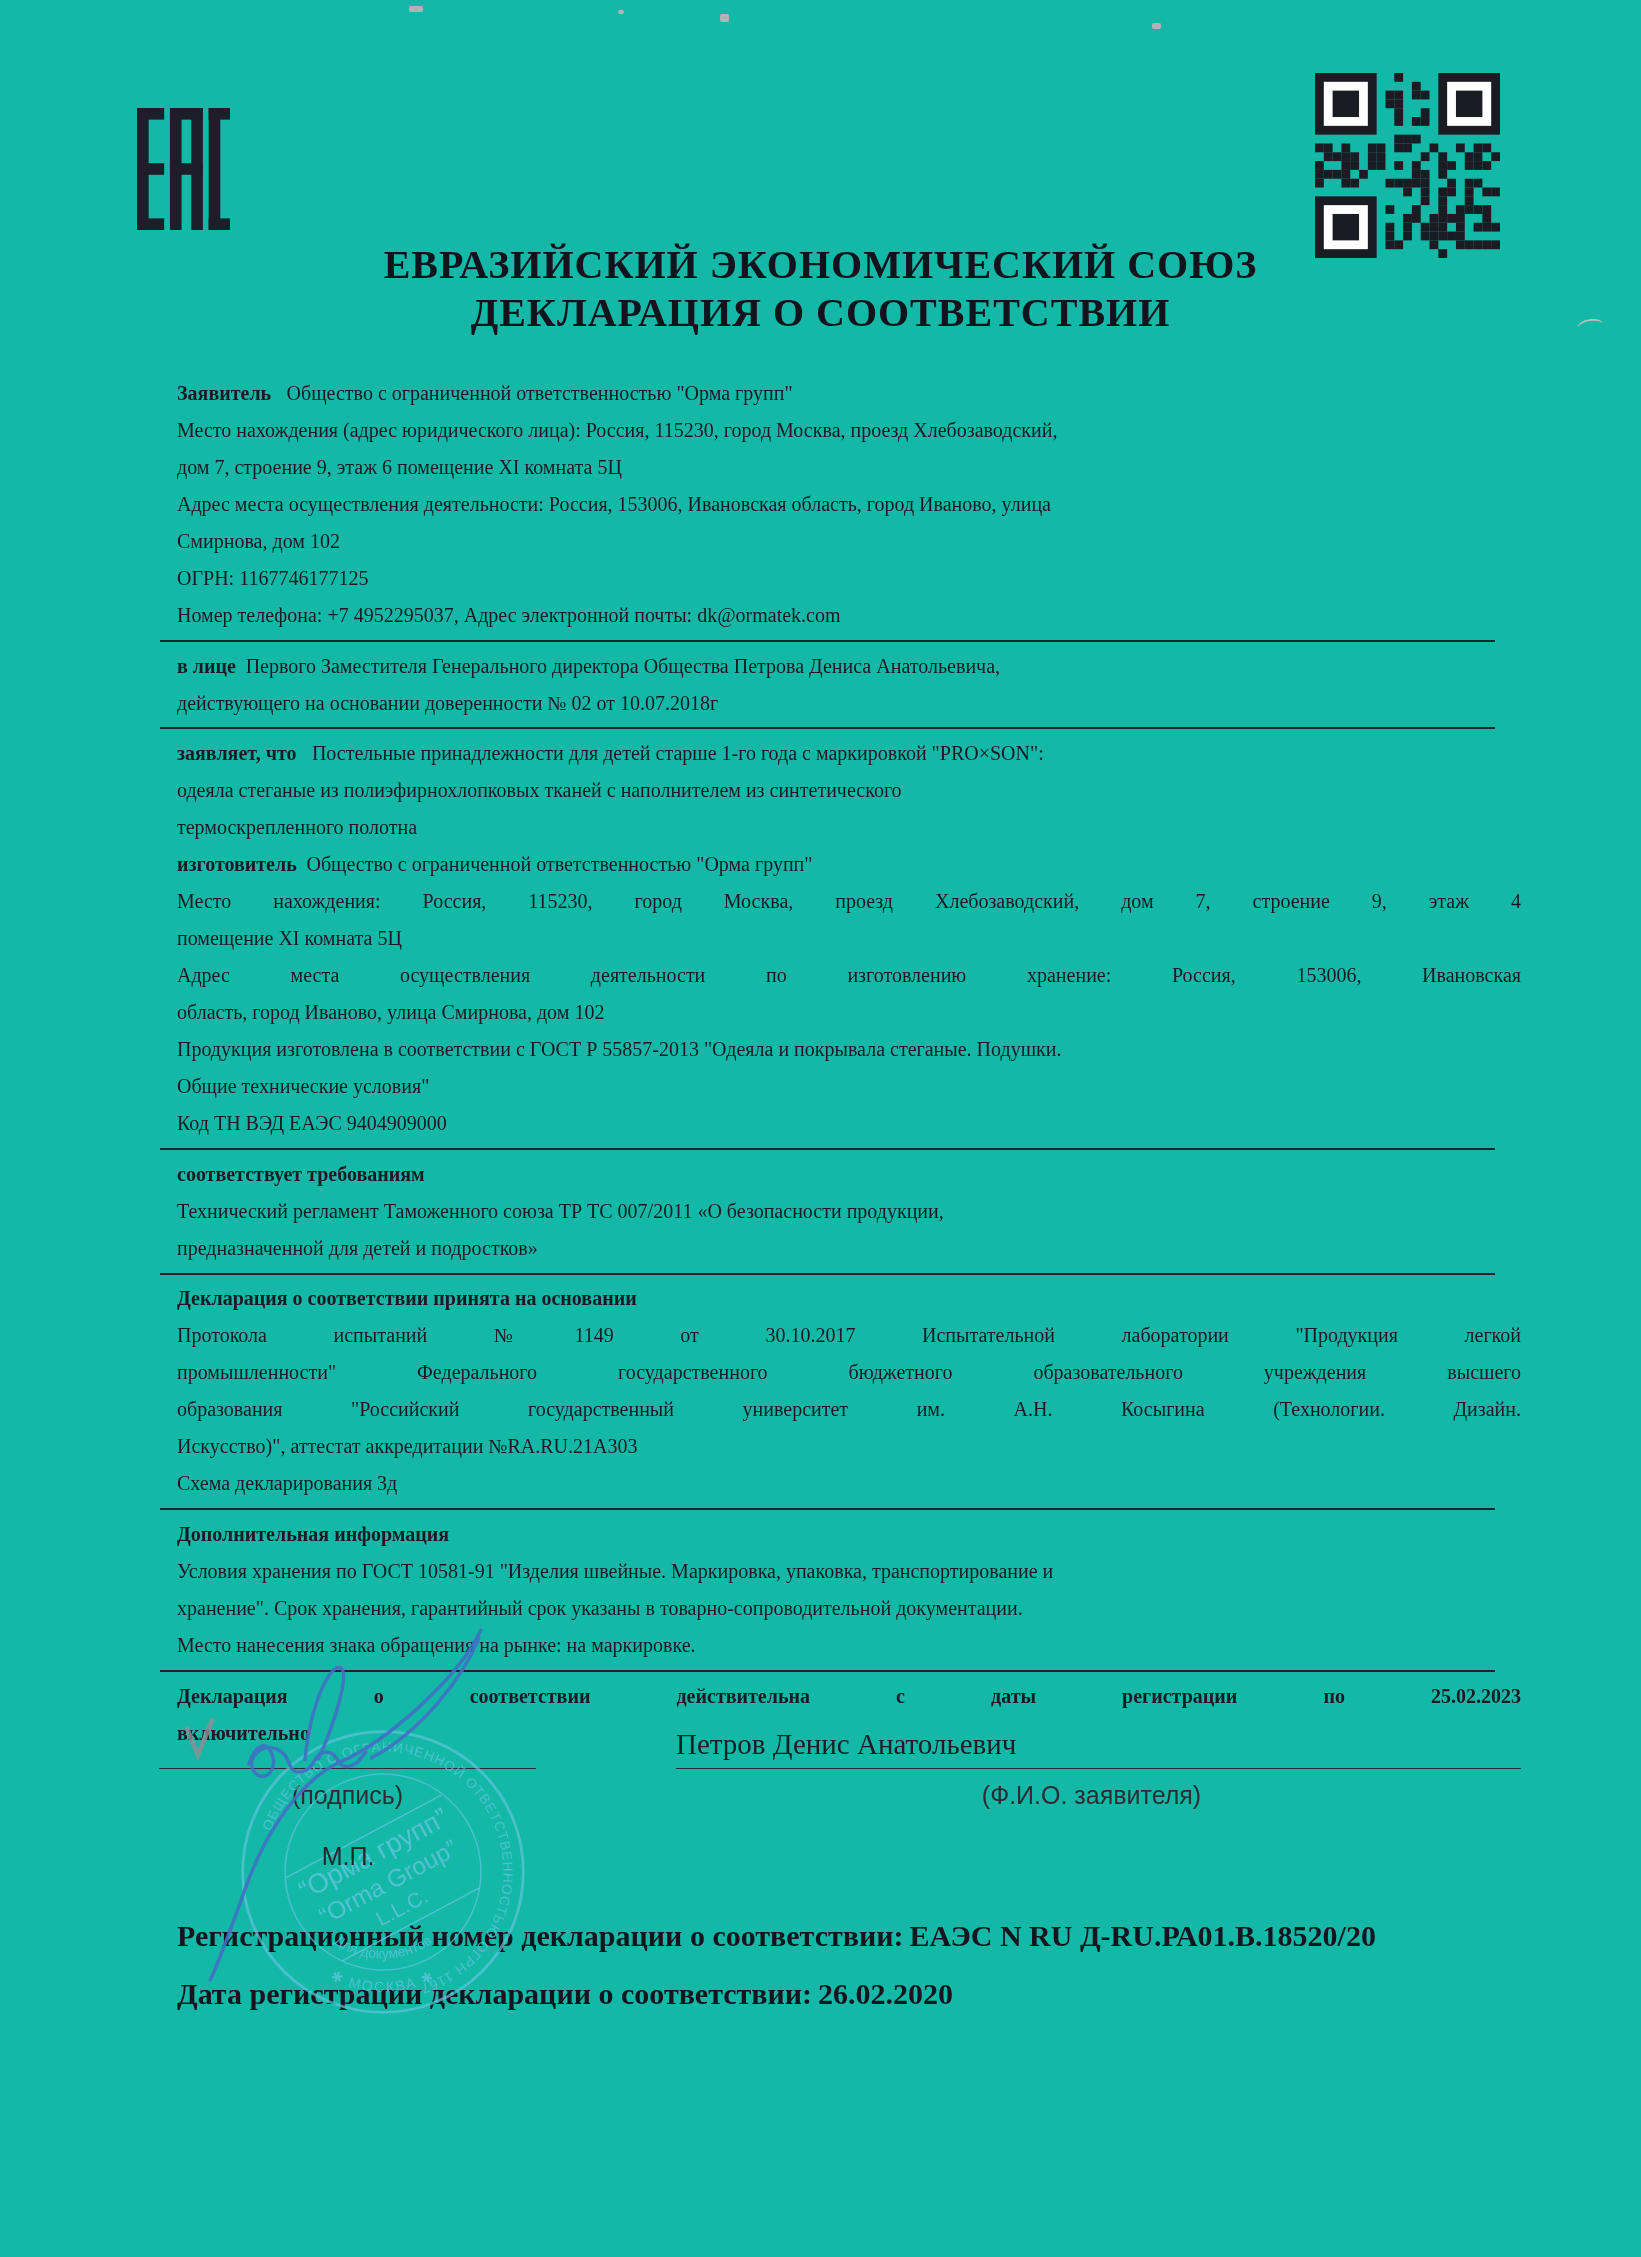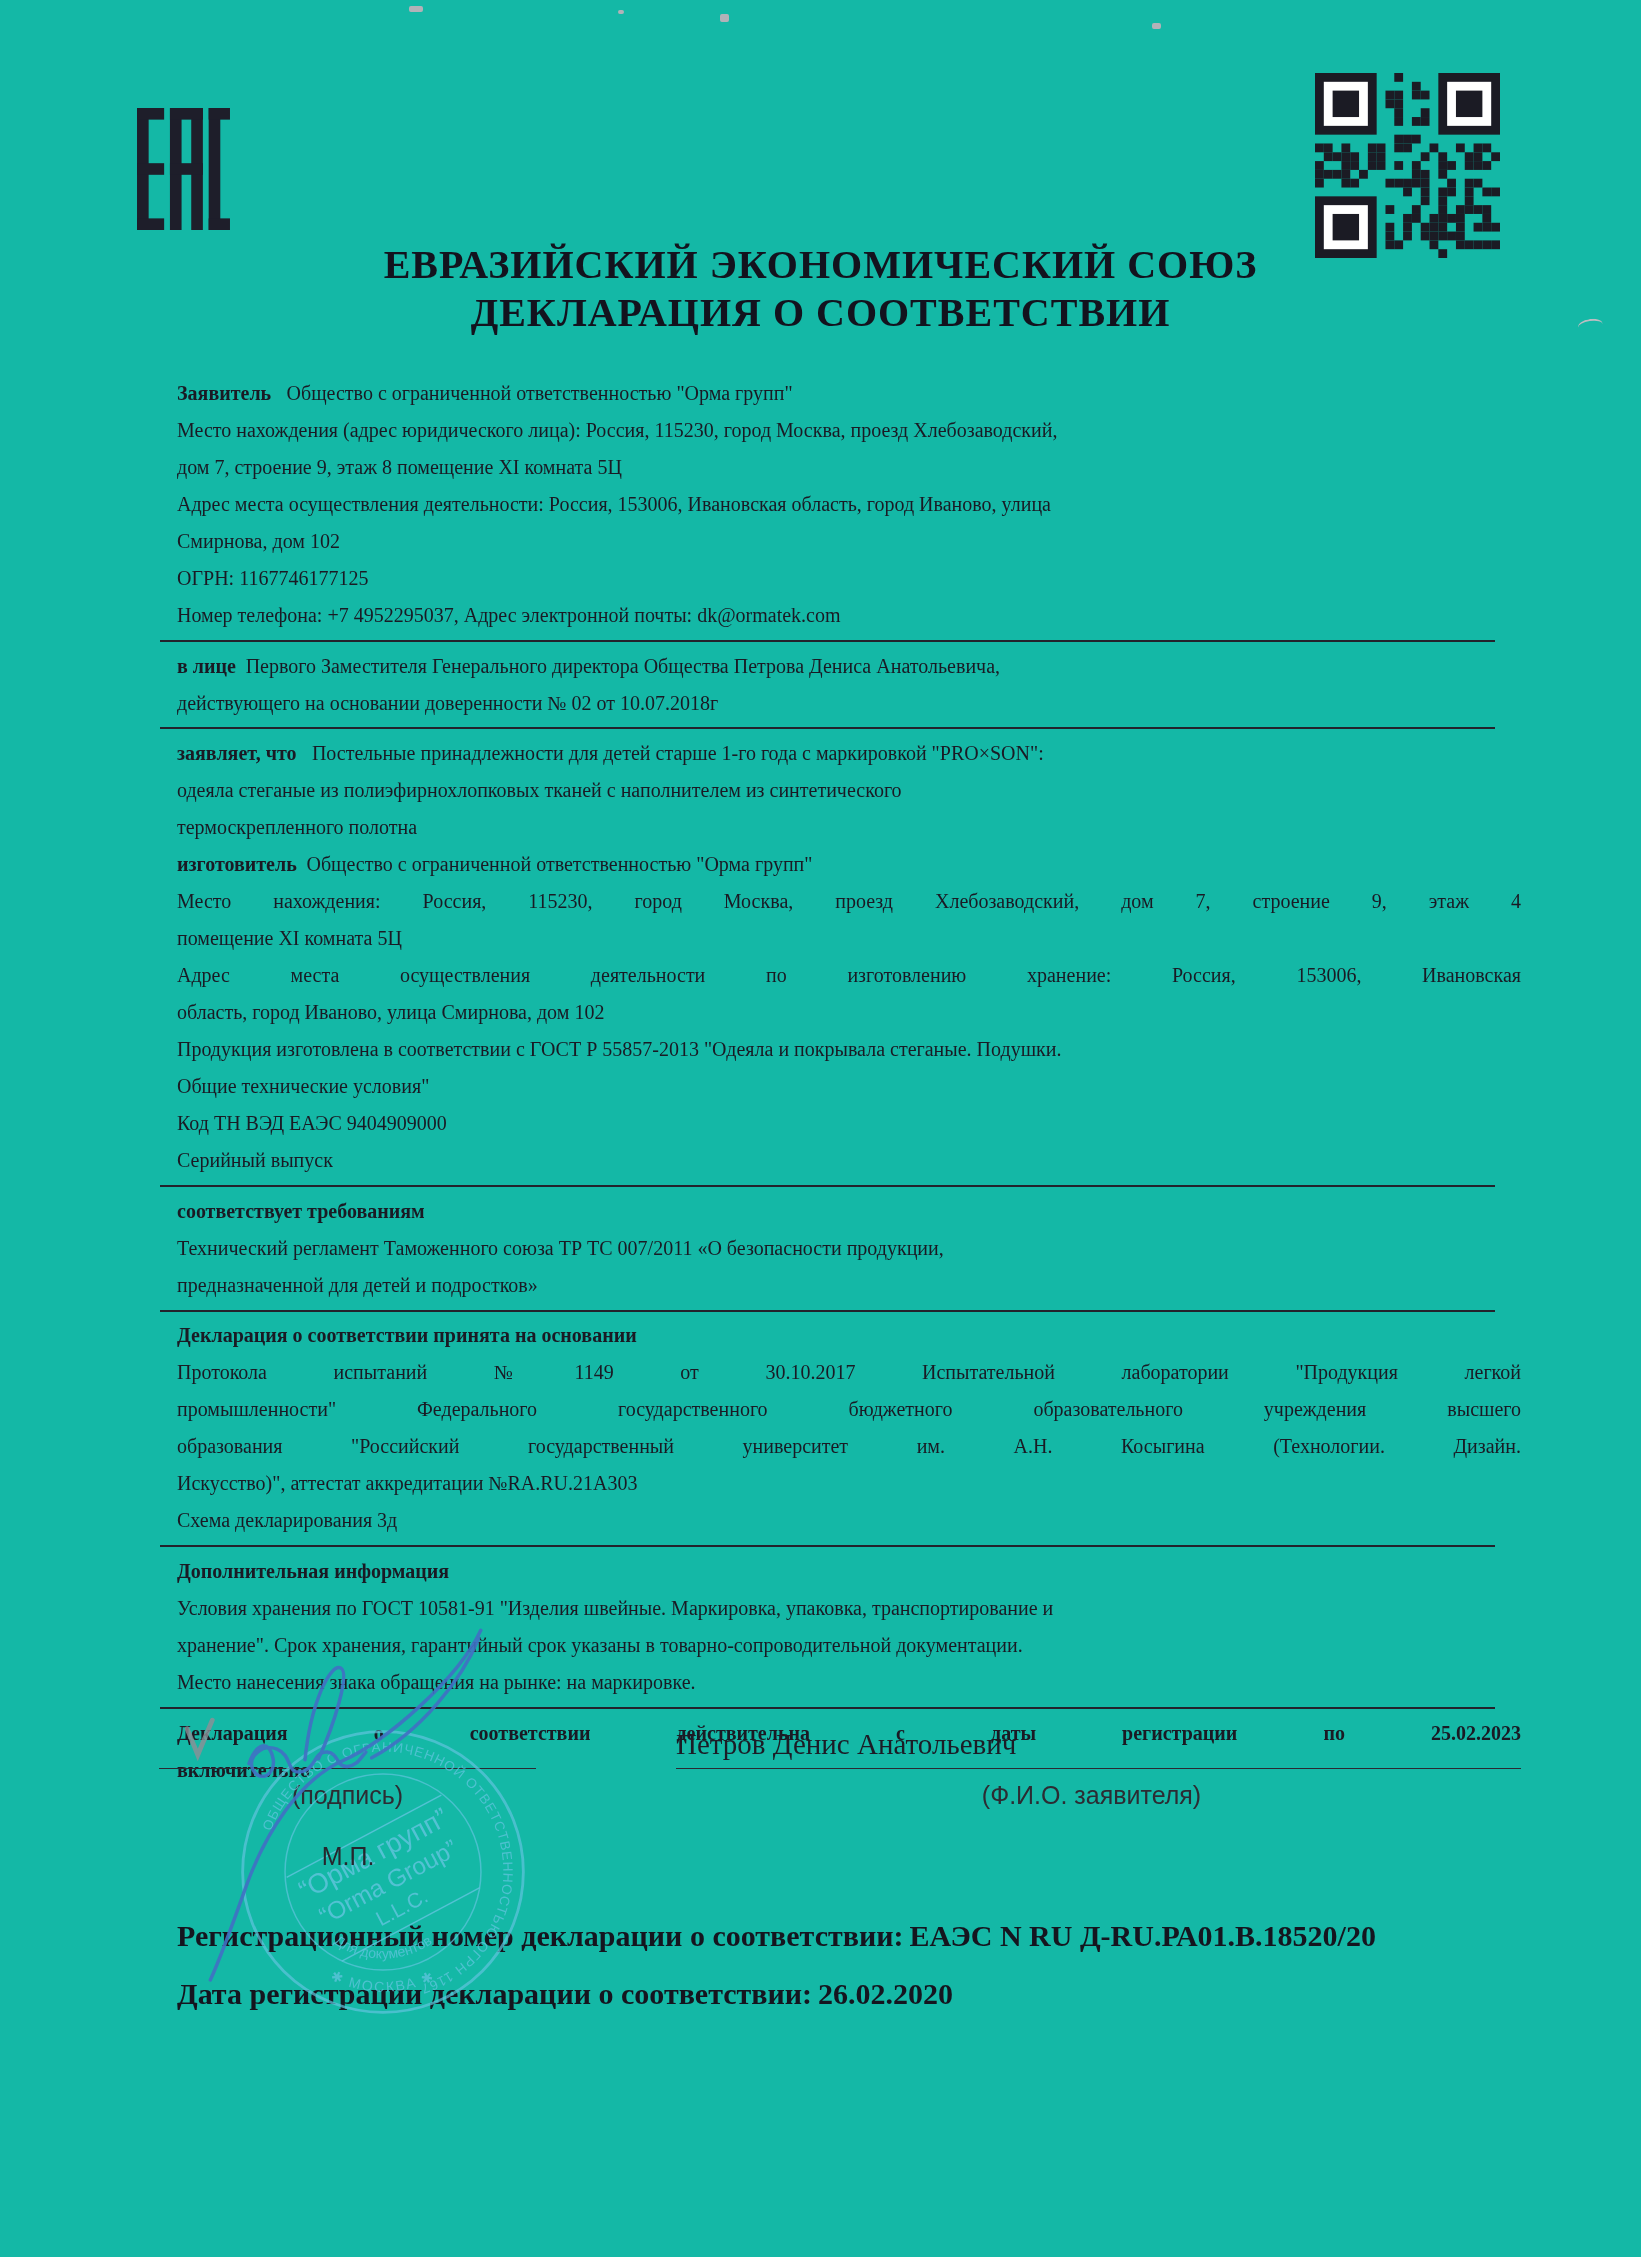--- a/index.html
+++ b/index.html
@@ -198,21 +198,21 @@
     </svg>
 
   <div class="title">
     <div>ЕВРАЗИЙСКИЙ ЭКОНОМИЧЕСКИЙ СОЮЗ</div>
     <div>ДЕКЛАРАЦИЯ О СООТВЕТСТВИИ</div>
   </div>
 
   <div class="content">
     <p><b class="lbl lblw">Заявитель</b><span>Общество с ограниченной ответственностью "Орма групп"</span></p>
     <div class="pre">Место нахождения (адрес юридического лица): Россия, 115230, город Москва, проезд Хлебозаводский,
-дом 7, строение 9, этаж 8 помещение XI комната 5Ц</div>
+дом 7, строение 9, этаж 6 помещение XI комната 5Ц</div>
     <div class="pre">Адрес места осуществления деятельности: Россия, 153006, Ивановская область, город Иваново, улица
 Смирнова, дом 102</div>
     <div>ОГРН: 1167746177125</div>
     <div>Номер телефона: +7 4952295037, Адрес электронной почты: dk@ormatek.com</div>
 
     <hr class="rule">
 
     <p><b class="lbl">в лице</b><span class="pre">Первого Заместителя Генерального директора Общества Петрова Дениса Анатольевича,
 действующего на основании доверенности № 02 от 10.07.2018г</span></p>
 
@@ -222,21 +222,20 @@
 одеяла стеганые из полиэфирнохлопковых тканей с наполнителем из синтетического
 термоскрепленного полотна</span></p>
     <p><b class="lbl">изготовитель</b><span>Общество с ограниченной ответственностью "Орма групп"</span></p>
     <div class="jline">Место нахождения: Россия, 115230, город Москва, проезд Хлебозаводский, дом 7, строение 9, этаж 4</div>
     <div>помещение XI комната 5Ц</div>
     <div class="jline">Адрес места осуществления деятельности по изготовлению хранение: Россия, 153006, Ивановская</div>
     <div>область, город Иваново, улица Смирнова, дом 102</div>
     <div class="pre">Продукция изготовлена в соответствии с ГОСТ Р 55857-2013 "Одеяла и покрывала стеганые. Подушки.
 Общие технические условия"</div>
     <div>Код ТН ВЭД ЕАЭС 9404909000</div>
-    <div>Серийный выпуск</div>
 
     <hr class="rule">
 
     <p class="bold">соответствует требованиям</p>
     <div class="pre gap">Технический регламент Таможенного союза ТР ТС 007/2011 «О безопасности продукции,
 предназначенной для детей и подростков»</div>
 
     <hr class="rule">
 
     <p class="bold">Декларация о соответствии принята на основании</p>

